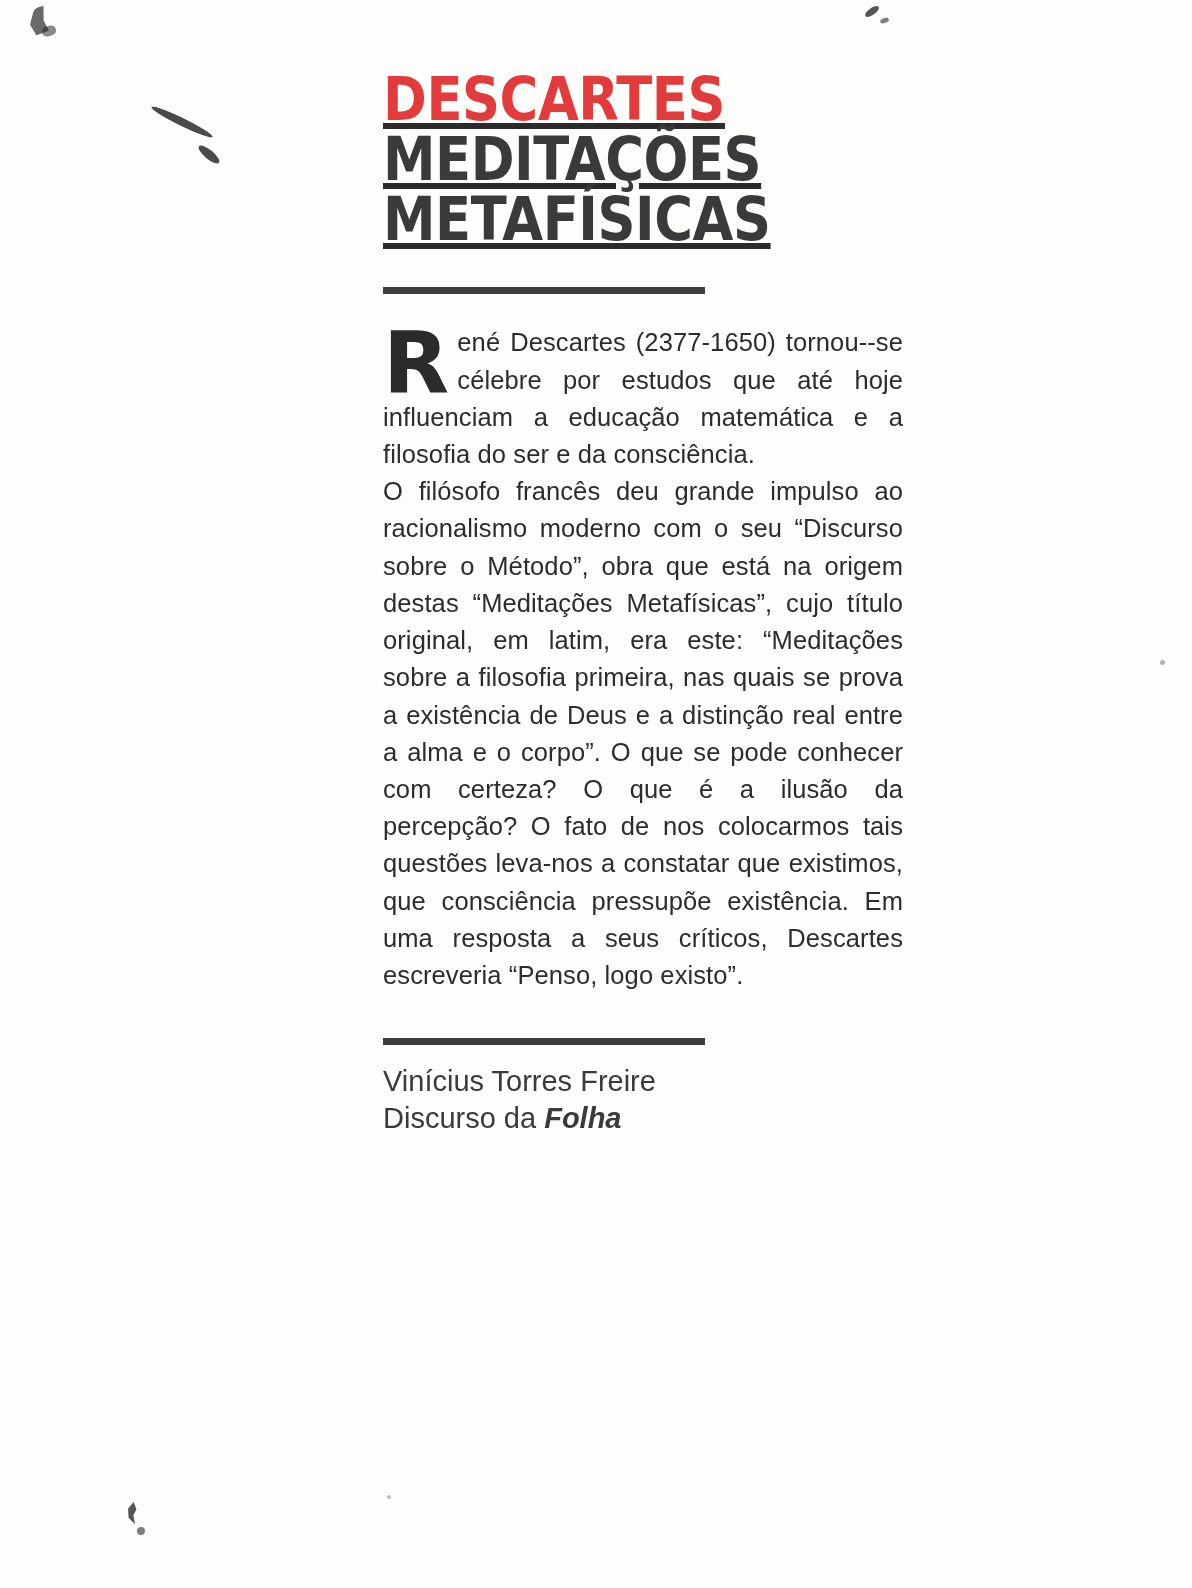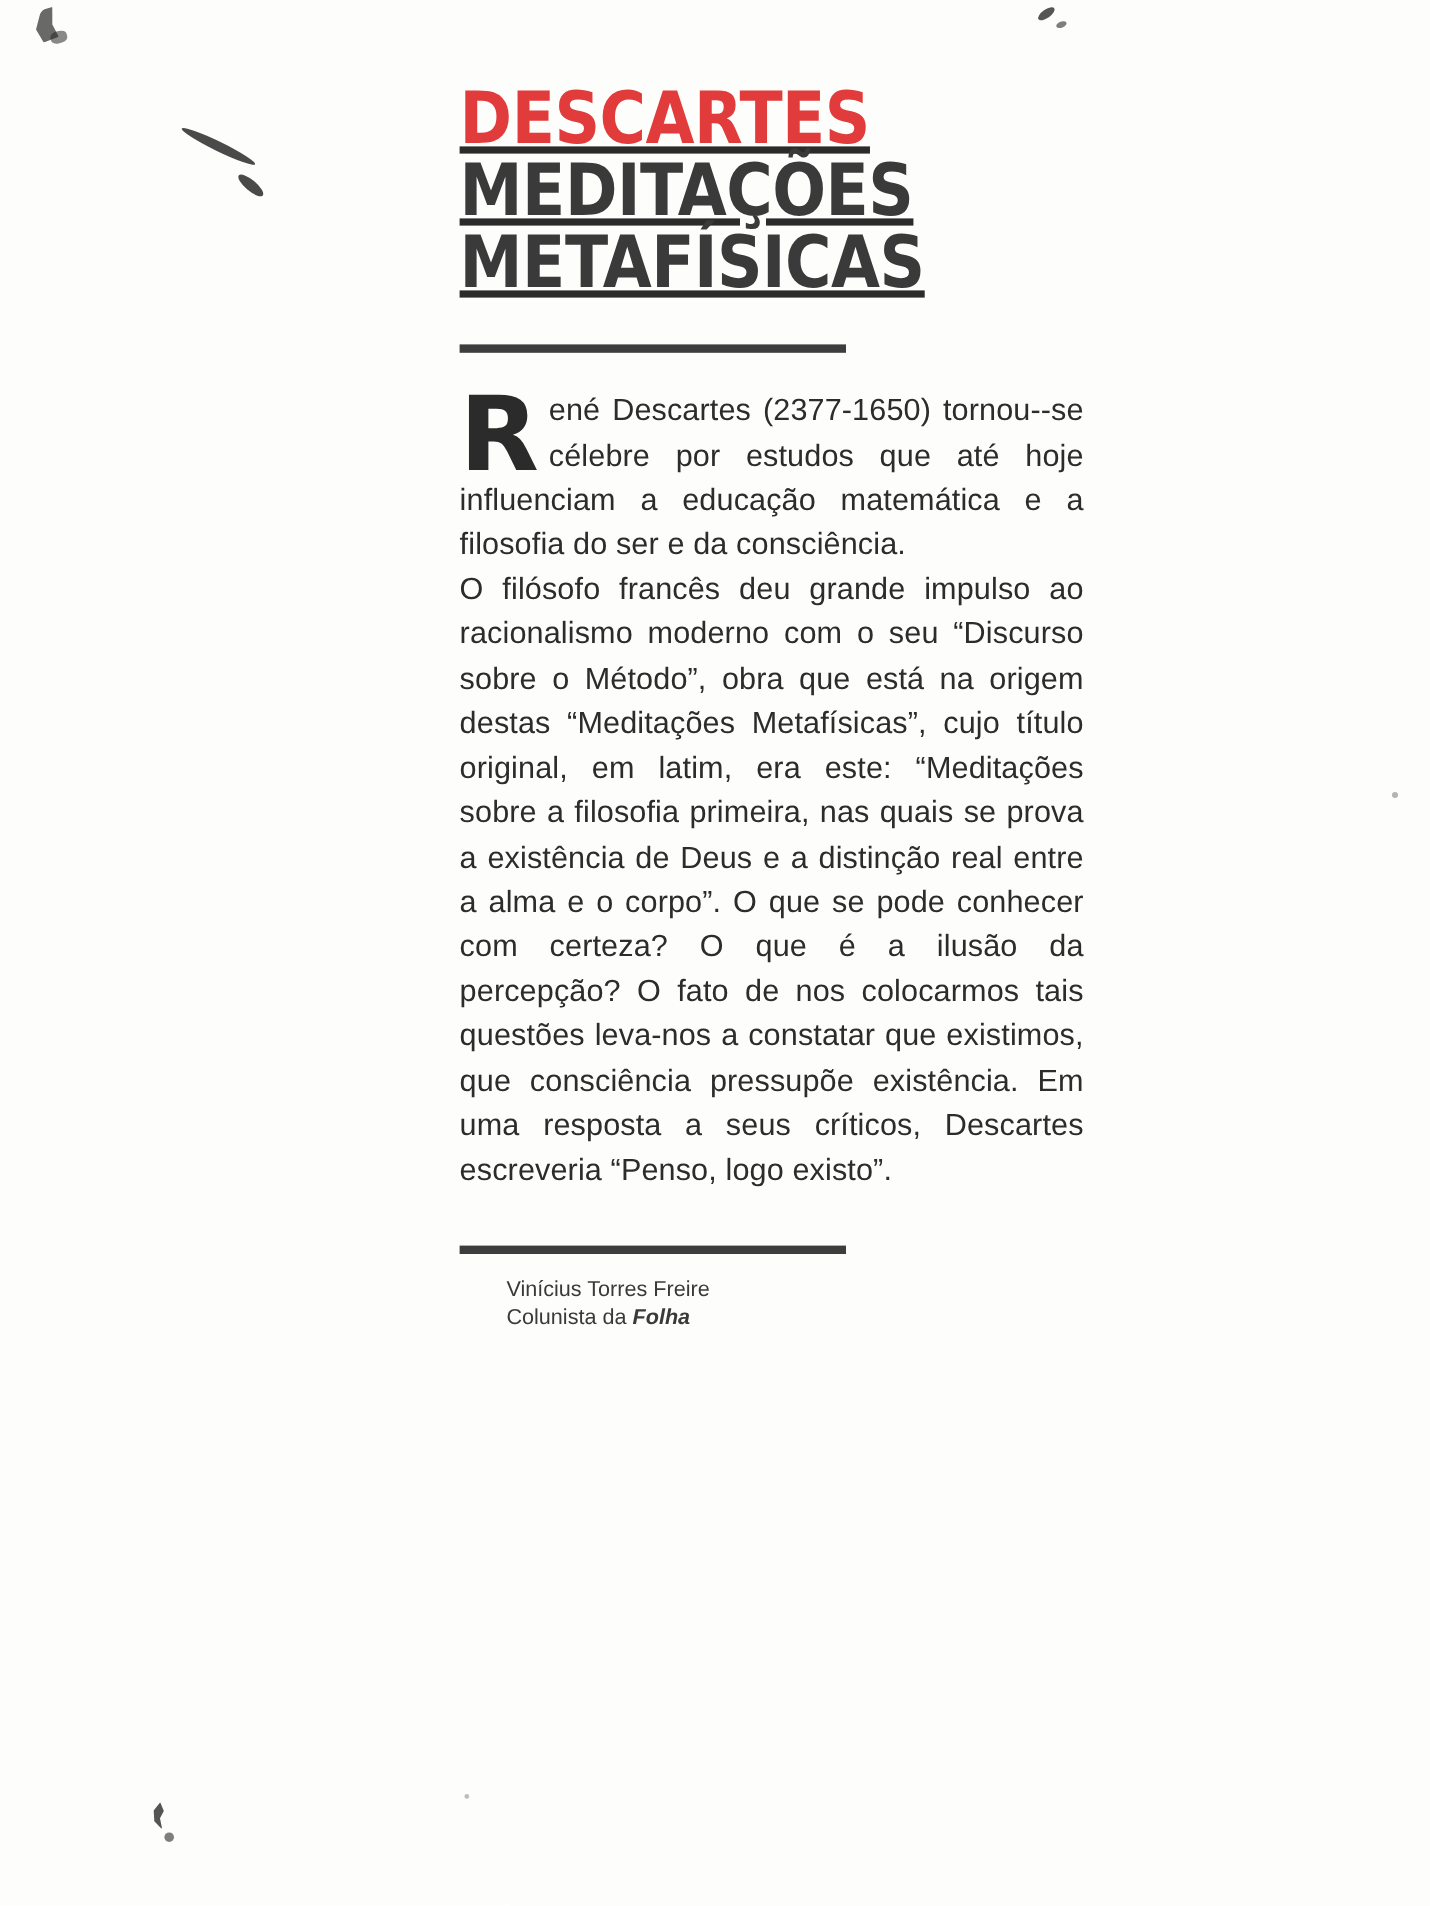--- a/index.html
+++ b/index.html
@@ -106,24 +106,23 @@
     font-family: "DejaVu Sans", sans-serif;
     font-weight: bold;
     font-size: 86px;
     line-height: 0.78;
     padding: 6px 8px 0 0;
     color: #2b2b2b;
   }
 
   .byline-block {
     margin-top: 18px;
-    font-size: 18px;
+    font-size: 29px;
     line-height: 1.28;
     color: #3a3a3a;
-    margin-left: 39px;
   }
   .byline-name { display: block; }
   .byline-role { display: block; }
   .byline-role em {
     font-style: italic;
     font-weight: bold;
     text-align: right;
   }
 
   .rule-wrap-bottom {
@@ -160,17 +159,17 @@
       <p><span class="dropcap">R</span><span>ené Descartes (2377-1650) tornou--se célebre por estudos que até hoje influenciam a educação matemática e a filosofia do ser e da consciência.</span></p>
       <p>O filósofo francês deu grande impulso ao racionalismo moderno com o seu “Discurso sobre o Método”, obra que está na origem destas “Meditações Metafísicas”, cujo título original, em latim, era este: “Meditações sobre a filosofia primeira, nas quais se prova a existência de Deus e a distinção real entre a alma e o corpo”. O que se pode conhecer com certeza? O que é a ilusão da percepção? O fato de nos colocarmos tais questões leva-nos a constatar que existimos, que consciência pressupõe existência. Em uma resposta a seus críticos, Descartes escreveria “Penso, logo existo”.</p>
     </div>
 
     <div class="rule-wrap-bottom">
       <div class="rule bottom"></div>
     </div>
 
     <div class="byline-block">
       <span class="byline-name">Vinícius Torres Freire</span>
-      <span class="byline-role"><span>Colunista da </span><em>Folha</em></span>
+      <span class="byline-role"><span>Discurso da </span><em>Folha</em></span>
     </div>
 
   </div>
 </div>
 
 </body></html>

